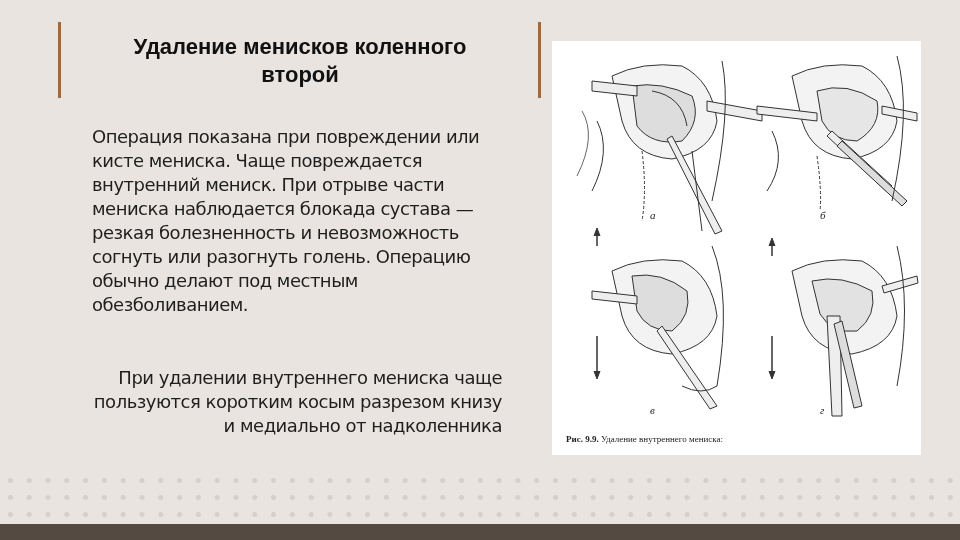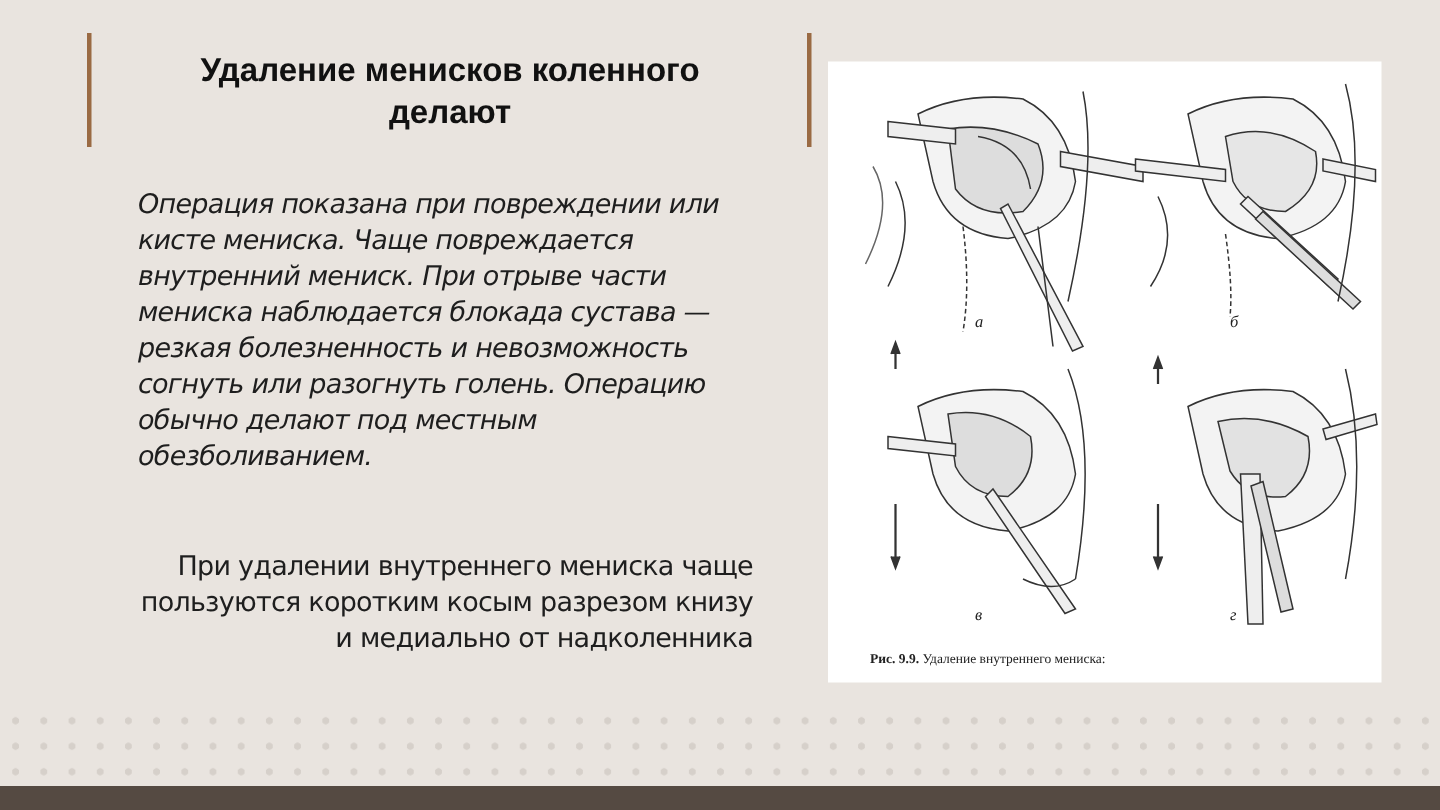--- a/index.html
+++ b/index.html
@@ -23,21 +23,21 @@
   .figure {
     position:absolute; left:552px; top:41px; width:369px; height:414px;
     background:#ffffff;
   }
   .figure svg { position:absolute; left:0; top:0; }
   .panel-label {
     position:absolute; font-family:"Liberation Serif", serif;
     font-style:italic; font-size:11px; color:#222;
   }
   .caption-title {
-    position:absolute; left:28px; top:393px;
+    position:absolute; left:14px; top:393px;
     font-family:"Liberation Serif", serif; font-size:9px; color:#222;
   }
   .caption-title b { font-weight:bold; }
   .caption-sub {
     position:absolute; left:32px; top:405px;
     font-family:"Liberation Serif", serif; font-size:7.5px; color:#333;
     white-space:nowrap;
   }
   .dots {
     position:absolute; left:0; top:470px; width:960px; height:60px;
@@ -49,23 +49,23 @@
     position:absolute; left:0; top:524px; width:960px; height:16px;
     background:#554a42;
   }
 </style>
 </head>
 <body>
 
 <div class="accent-line" style="left:58px; top:22px; height:76px;"></div>
 <div class="accent-line" style="left:538px; top:22px; height:76px;"></div>
 
-<div class="title">Удаление менисков коленного делают</div>
+<div class="title">Удаление менисков коленного второй</div>
 
-<div class="para" style="top:125px;font-style:italic;">Операция показана при повреждении или кисте мениска. Чаще повреждается внутренний мениск. При отрыве части мениска наблюдается блокада сустава — резкая болезненность и невозможность согнуть или разогнуть голень. Операцию обычно делают под местным обезболиванием.</div>
+<div class="para" style="top:125px;">Операция показана при повреждении или кисте мениска. Чаще повреждается внутренний мениск. При отрыве части мениска наблюдается блокада сустава — резкая болезненность и невозможность согнуть или разогнуть голень. Операцию обычно делают под местным обезболиванием.</div>
 <div class="para" style="top:366px;text-align:right;">При удалении внутреннего мениска чаще пользуются коротким косым разрезом книзу и медиально от надколенника</div>
 
 <div class="figure">
   <svg width="369" height="390" viewBox="0 0 369 390">
     <g fill="none" stroke="#333" stroke-width="1">
 
       <g>
         <path d="M60 35 Q90 20 130 25 Q160 40 165 80 Q160 110 120 118 Q80 115 70 80 Z" fill="#f3f3f3"></path>
         <path d="M80 45 Q110 40 140 55 Q150 80 130 100 Q100 105 85 85 Z" fill="#ddd"></path>
         <path d="M100 50 Q130 55 135 85"></path>

